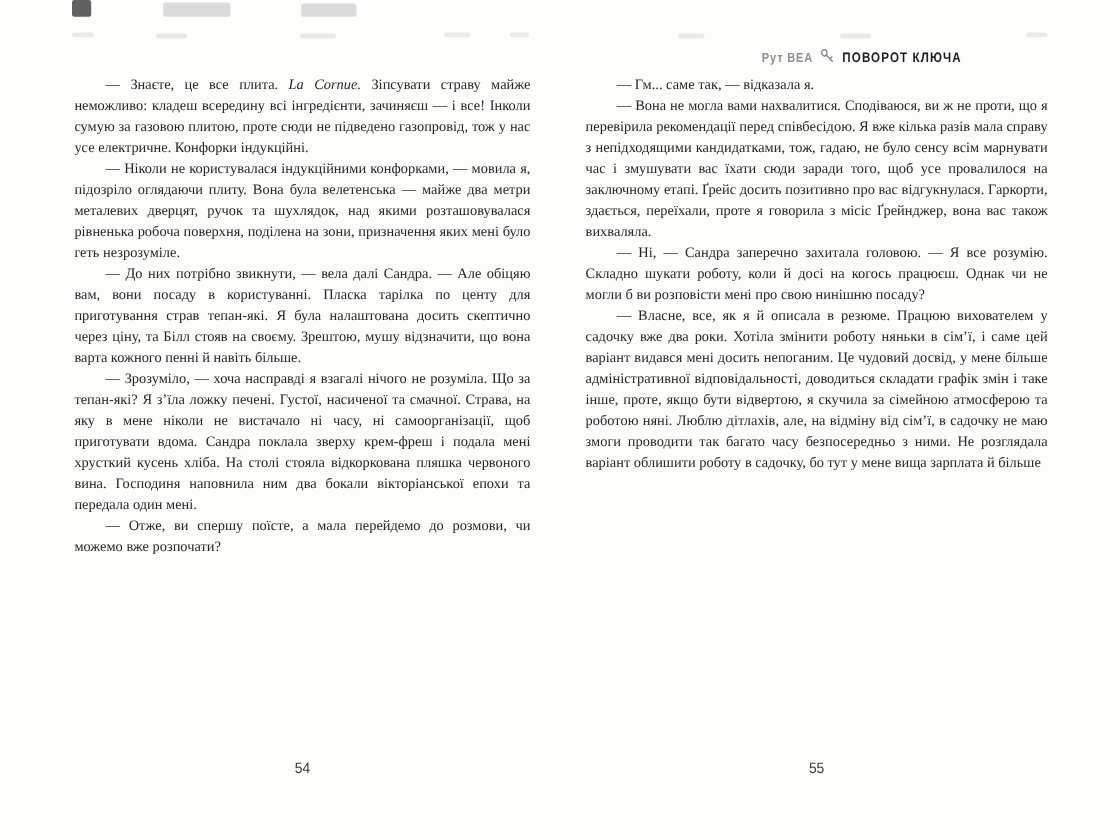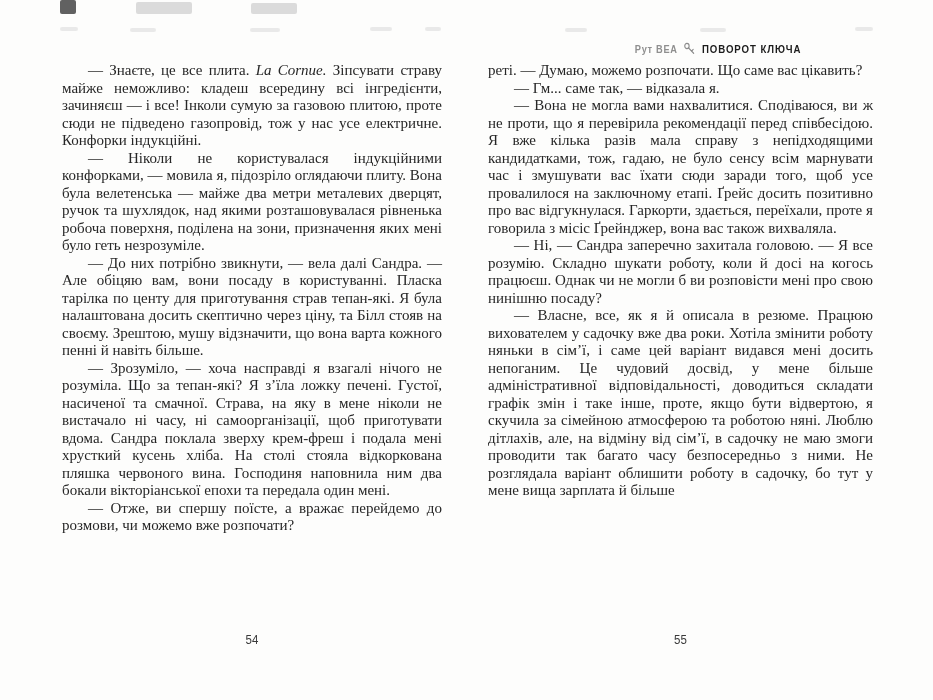--- a/index.html
+++ b/index.html
@@ -21,21 +21,21 @@
     vertical-align:middle;
   }
   .hdr-title {
     color:#1c1c1c; font:700 11.5px "Liberation Sans",sans-serif; letter-spacing:1.1px;
     vertical-align:middle;
   }
   .key-icon { display:inline-block; margin:0 7px; vertical-align:middle; }
 
   .page-text {
     position:absolute; top:62px; left:0; right:0;
-    font-size:15px; line-height:17.5px; color:#262626;
+    font-size:12px; line-height:17.5px; color:#262626;
     text-align:justify;
   }
   .page-text p { margin:0; text-indent:26px; }
   .page-text p.noindent { text-indent:0; }
   .it { font-style:italic; }
 
   .pagenum {
     position:absolute; top:633px; left:0; width:100%; text-align:center;
     font:400 12.5px "Liberation Sans",sans-serif; color:#3a3a3a;
     transform:scaleX(0.92);
@@ -63,36 +63,35 @@
   <div class="artifact a-faint" style="left:565px; top:28px; width:22px; height:4px;"></div>
   <div class="artifact a-faint" style="left:700px; top:28px; width:26px; height:4px;"></div>
   <div class="artifact a-faint" style="left:855px; top:27px; width:18px; height:4px;"></div>
 
   <div class="page page-left">
     <div class="page-text">
         <p><span>— Знаєте, це все плита. </span><span class="it">La Cornue.</span><span> Зіпсувати страву майже неможливо: кладеш всередину всі інгредієнти, зачиняєш — і все! Інколи сумую за газовою плитою, проте сюди не підведено газопровід, тож у нас усе електричне. Конфорки індукційні.</span></p>
         <p><span>— Ніколи не користувалася індукційними конфорками, — мовила я, підозріло оглядаючи плиту. Вона була велетенська — майже два метри металевих дверцят, ручок та шухлядок, над якими розташовувалася рівненька робоча поверхня, поділена на зони, призначення яких мені було геть незрозуміле.</span></p>
         <p><span>— До них потрібно звикнути, — вела далі Сандра. — Але обіцяю вам, вони посаду в користуванні. Пласка тарілка по центу для приготування страв тепан-які. Я була налаштована досить скептично через ціну, та Білл стояв на своєму. Зрештою, мушу відзначити, що вона варта кожного пенні й навіть більше.</span></p>
         <p><span>— Зрозуміло, — хоча насправді я взагалі нічого не розуміла. Що за тепан-які? Я з’їла ложку печені. Густої, насиченої та смачної. Страва, на яку в мене ніколи не вистачало ні часу, ні самоорганізації, щоб приготувати вдома. Сандра поклала зверху крем-фреш і подала мені хрусткий кусень хліба. На столі стояла відкоркована пляшка червоного вина. Господиня наповнила ним два бокали вікторіанської епохи та передала один мені.</span></p>
-        <p><span>— Отже, ви спершу поїсте, а вражає перейдемо до розмови, чи можемо вже розпочати?</span></p>
+        <p><span>— Отже, ви спершу поїсте, а мала перейдемо до розмови, чи можемо вже розпочати?</span></p>
       </div>
     <div class="pagenum">54</div>
   </div>
 
   <div class="page page-right">
     <div class="hdr">
       <span class="hdr-inner">
         <span class="hdr-author">Рут ВЕА</span><span class="key-icon"><svg width="15" height="12" viewBox="0 0 15 12">
               <circle cx="4" cy="4" r="2.6" fill="none" stroke="#8a8a8a" stroke-width="1.3"></circle>
               <path d="M6 6 L12 11.2 M9.6 9.2 L11.4 7.4" fill="none" stroke="#8a8a8a" stroke-width="1.3" stroke-linecap="round"></path>
             </svg></span><span class="hdr-title">ПОВОРОТ КЛЮЧА</span>
       </span>
     </div>
     <div class="page-text">
-        <p class="noindent"><span>реті. — Думаю, можемо розпочати. Що саме вас цікавить?</span></p>
         <p><span>— Гм... саме так, — відказала я.</span></p>
         <p><span>— Вона не могла вами нахвалитися. Сподіваюся, ви ж не проти, що я перевірила рекомендації перед співбесідою. Я вже кілька разів мала справу з непідходящими кандидатками, тож, гадаю, не було сенсу всім марнувати час і змушувати вас їхати сюди заради того, щоб усе провалилося на заключному етапі. Ґрейс досить позитивно про вас відгукнулася. Гаркорти, здається, переїхали, проте я говорила з місіс Ґрейнджер, вона вас також вихваляла.</span></p>
         <p><span>— Ні, — Сандра заперечно захитала головою. — Я все розумію. Складно шукати роботу, коли й досі на когось працюєш. Однак чи не могли б ви розповісти мені про свою нинішню посаду?</span></p>
         <p><span>— Власне, все, як я й описала в резюме. Працюю вихователем у садочку вже два роки. Хотіла змінити роботу няньки в сім’ї, і саме цей варіант видався мені досить непоганим. Це чудовий досвід, у мене більше адміністративної відповідальності, доводиться складати графік змін і таке інше, проте, якщо бути відвертою, я скучила за сімейною атмосферою та роботою няні. Люблю дітлахів, але, на відміну від сім’ї, в садочку не маю змоги проводити так багато часу безпосередньо з ними. Не розглядала варіант облишити роботу в садочку, бо тут у мене вища зарплата й більше</span></p>
       </div>
     <div class="pagenum">55</div>
   </div>
 
 </div>
 

